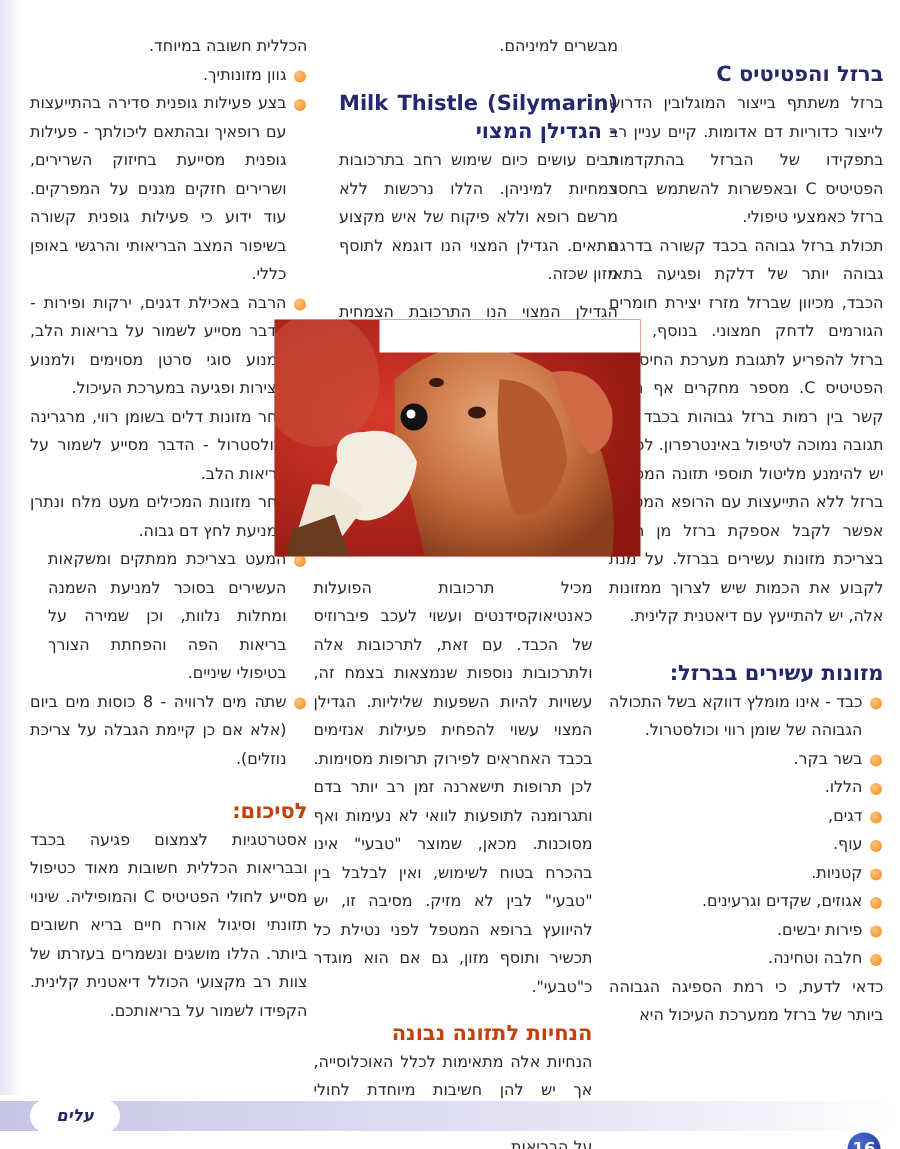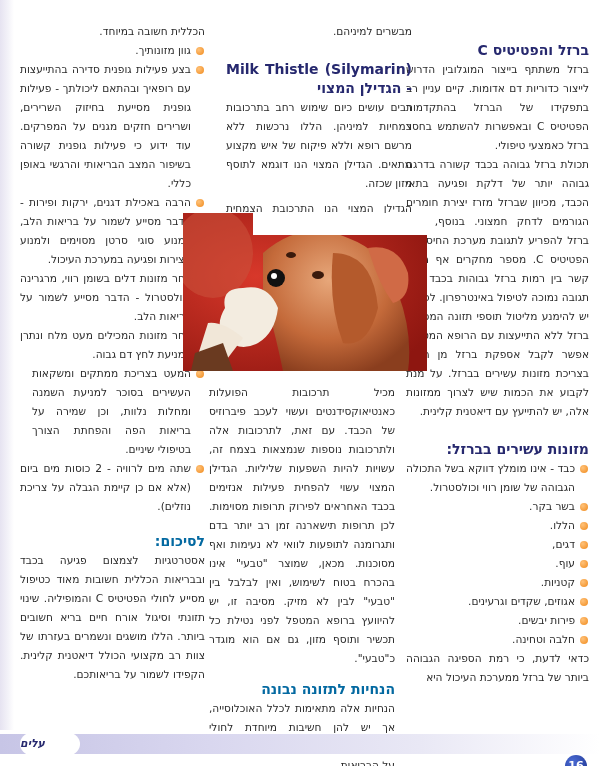--- a/index.html
+++ b/index.html
@@ -18,21 +18,21 @@
     font-size:10.6px; line-height:19px;
   }
   .col-right { left:406px; width:183px; top:22px; }
   .col-mid   { left:226px; width:186px; top:22px; }
   .col-left  { left:20px;  width:185px; top:22px; }
   p { margin:0; }
   .h-blue {
     color:#26286e; font-weight:bold; font-size:14px; margin:0;
   }
   .h-orange {
-    color:#0369a1; font-weight:bold; font-size:14px; margin:0;
+    color:#c2410c; font-weight:bold; font-size:14px; margin:0;
   }
   ul { list-style:none; margin:0; padding:0; }
   li { position:relative; padding-right:14px; }
   li::before {
     content:""; position:absolute; right:1px; top:6px;
     width:8px; height:8px; border-radius:50%;
     background:radial-gradient(circle at 35% 35%,#ffc27a,#f08a1c);
   }
   .photo {
     position:absolute; left:183px; top:213px; width:244px; height:158px;
@@ -42,21 +42,21 @@
     position:absolute; left:70px; top:0; width:174px; height:22px; background:#fff;
   }
   .footer-band {
     position:absolute; left:0; top:734px; width:600px; height:20px;
     background:linear-gradient(90deg,#c7c5e6 0%,#d9d7ef 35%,#e9e8f5 70%,#ffffff 100%);
   }
   .footer-tab {
     position:absolute; left:20px; top:733px; width:60px; height:22px;
     background:#fff; border-radius:11px;
     font-family:"DejaVu Sans", sans-serif; font-style:italic; font-weight:bold;
-    color:#26286e; font-size:11px; text-align:left; line-height:22px; direction:rtl;
+    color:#26286e; font-size:11px; text-align:center; line-height:22px; direction:rtl;
   }
   .page-num {
     position:absolute; left:565px; top:755px; width:22px; height:22px;
     border-radius:50%;
     background:radial-gradient(circle at 35% 30%,#4a6bd4,#1a2f8a);
     color:#fff; font-weight:bold; font-size:11px; text-align:center; line-height:22px;
   }
   .sp { height:19px; }
 </style>
 </head>
@@ -102,21 +102,21 @@
 
 <div class="col col-left">
   <p>הכללית חשובה במיוחד.</p>
   <ul>
     <li>גוון מזונותיך.</li>
     <li>בצע פעילות גופנית סדירה בהתייעצות עם רופאיך ובהתאם ליכולתך - פעילות גופנית מסייעת בחיזוק השרירים, ושרירים חזקים מגנים על המפרקים. עוד ידוע כי פעילות גופנית קשורה בשיפור המצב הבריאותי והרגשי באופן כללי.</li>
     <li style="margin-left:0">הרבה באכילת דגנים, ירקות ופירות - הדבר מסייע לשמור על בריאות הלב, למנוע סוגי סרטן מסוימים ולמנוע עצירות ופגיעה במערכת העיכול.</li>
     <li style="margin-left:0">בחר מזונות דלים בשומן רווי, מרגרינה וכולסטרול - הדבר מסייע לשמור על בריאות הלב.</li>
     <li style="margin-left:0">בחר מזונות המכילים מעט מלח ונתרן למניעת לחץ דם גבוה.</li>
     <li style="margin-left:12px">המעט בצריכת ממתקים ומשקאות העשירים בסוכר למניעת השמנה ומחלות נלוות, וכן שמירה על בריאות הפה והפחתת הצורך בטיפולי שיניים.</li>
-    <li>שתה מים לרוויה - 2 כוסות מים ביום (אלא אם כן קיימת הגבלה על צריכת נוזלים).</li>
+    <li>שתה מים לרוויה - 8 כוסות מים ביום (אלא אם כן קיימת הגבלה על צריכת נוזלים).</li>
   </ul>
   <div style="height:16px"></div>
   <h3 class="h-orange">לסיכום:</h3>
   <p>אסטרטגיות לצמצום פגיעה בכבד ובבריאות הכללית חשובות מאוד כטיפול מסייע לחולי הפטיטיס C והמופיליה. שינוי תזונתי וסיגול אורח חיים בריא חשובים ביותר. הללו מושגים ונשמרים בעזרתו של צוות רב מקצועי הכולל דיאטנית קלינית. הקפידו לשמור על בריאותכם.</p>
 </div>
 
 <div class="photo">
   <svg width="244" height="158" viewBox="0 0 244 158">
     <defs>
       <radialGradient id="bg" cx="30%" cy="40%" r="80%">

